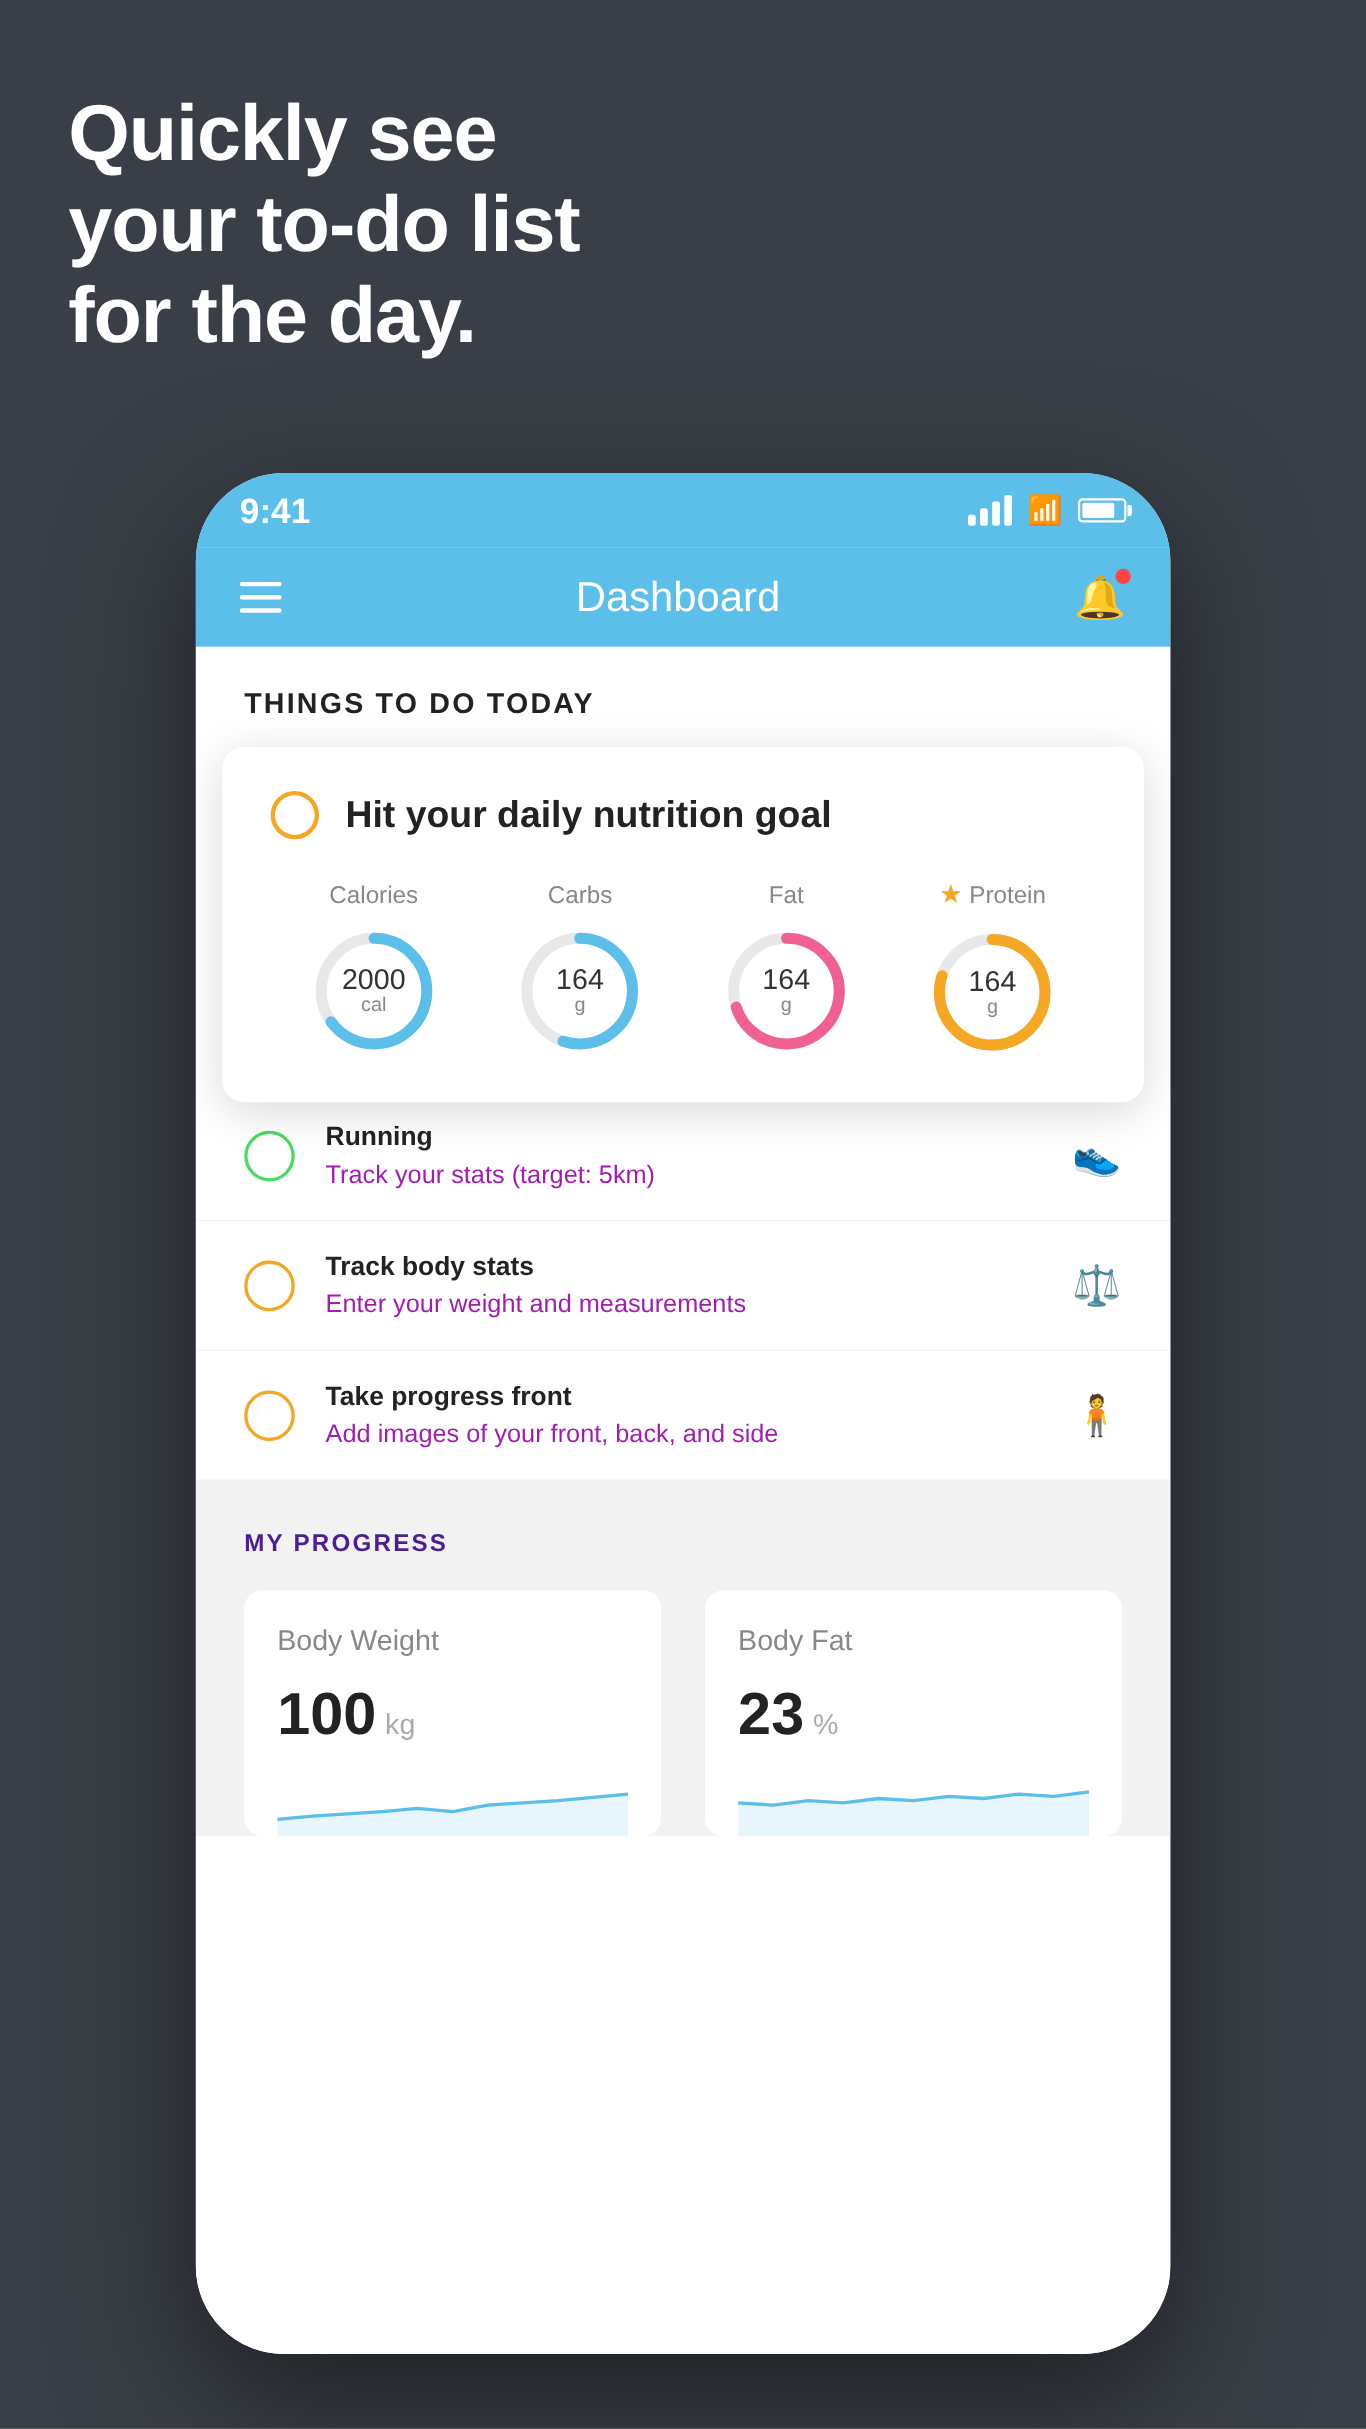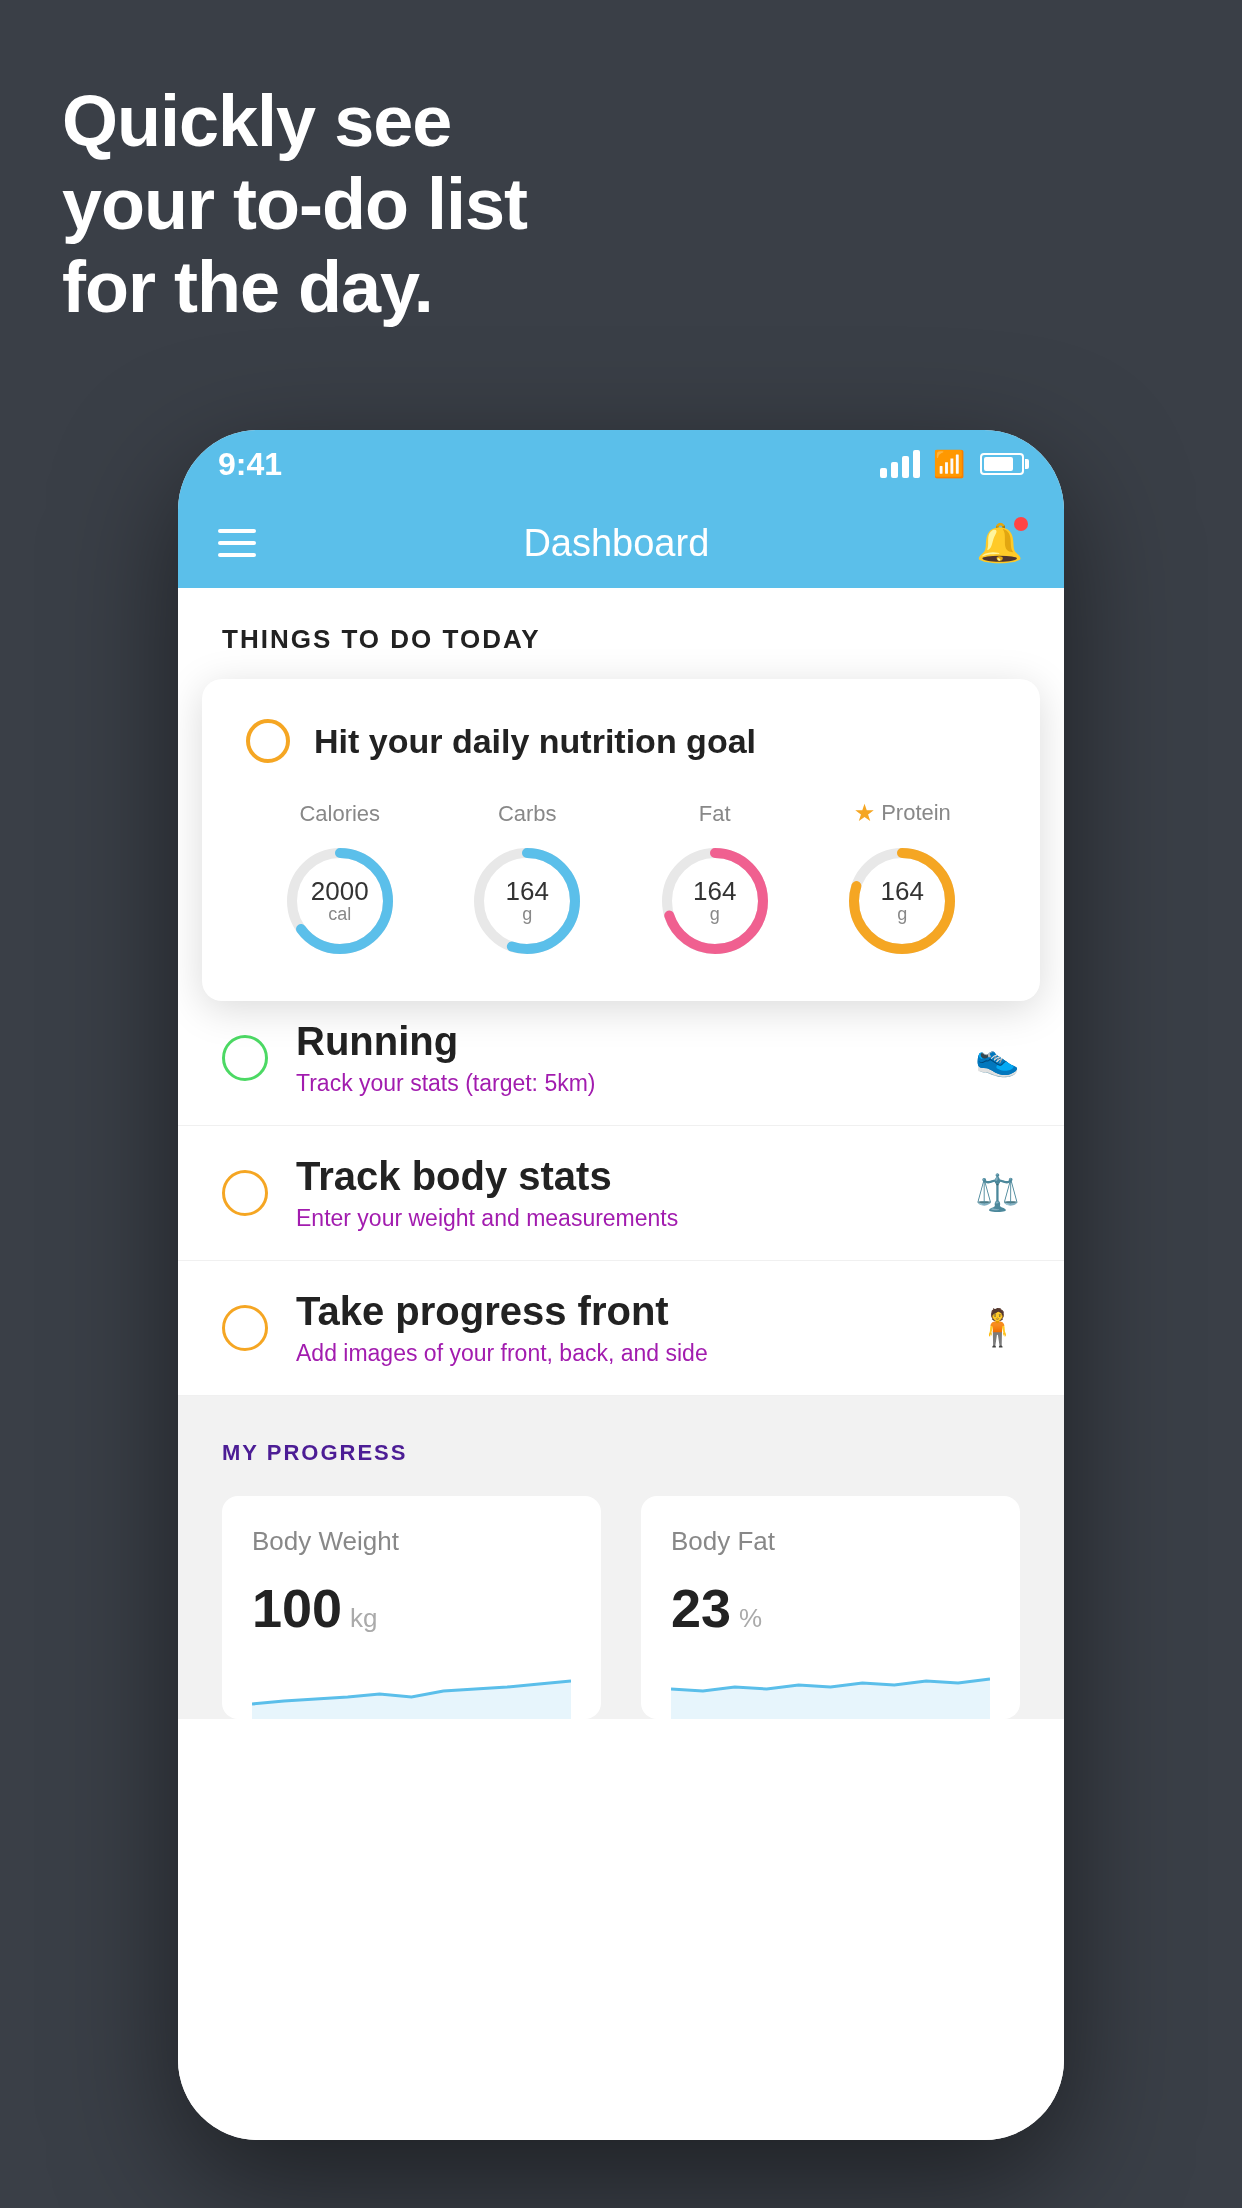--- a/index.html
+++ b/index.html
@@ -190,21 +190,21 @@
     }
     .nutrition-title {
       font-size: 34px;
       font-weight: 600;
       color: #222;
     }
 
     .nutrition-stats {
       display: flex;
       justify-content: space-around;
-      align-items: flex-end;
+      align-items: center;
     }
     .stat-item {
       display: flex;
       flex-direction: column;
       align-items: center;
       gap: 14px;
     }
     .stat-label {
       font-size: 22px;
       color: #888;
@@ -267,21 +267,21 @@
       border: 3.5px solid #f5a623;
       flex-shrink: 0;
     }
     .todo-circle.green {
       border-color: #4cd964;
     }
     .todo-text {
       flex: 1;
     }
     .todo-title {
-      font-size: 40px;
+      font-size: 24px;
       font-weight: 600;
       color: #222;
       margin-bottom: 6px;
     }
     .todo-subtitle {
       font-size: 23px;
       color: #a21caf;
     }
     .todo-icon {
       color: #ccc;

